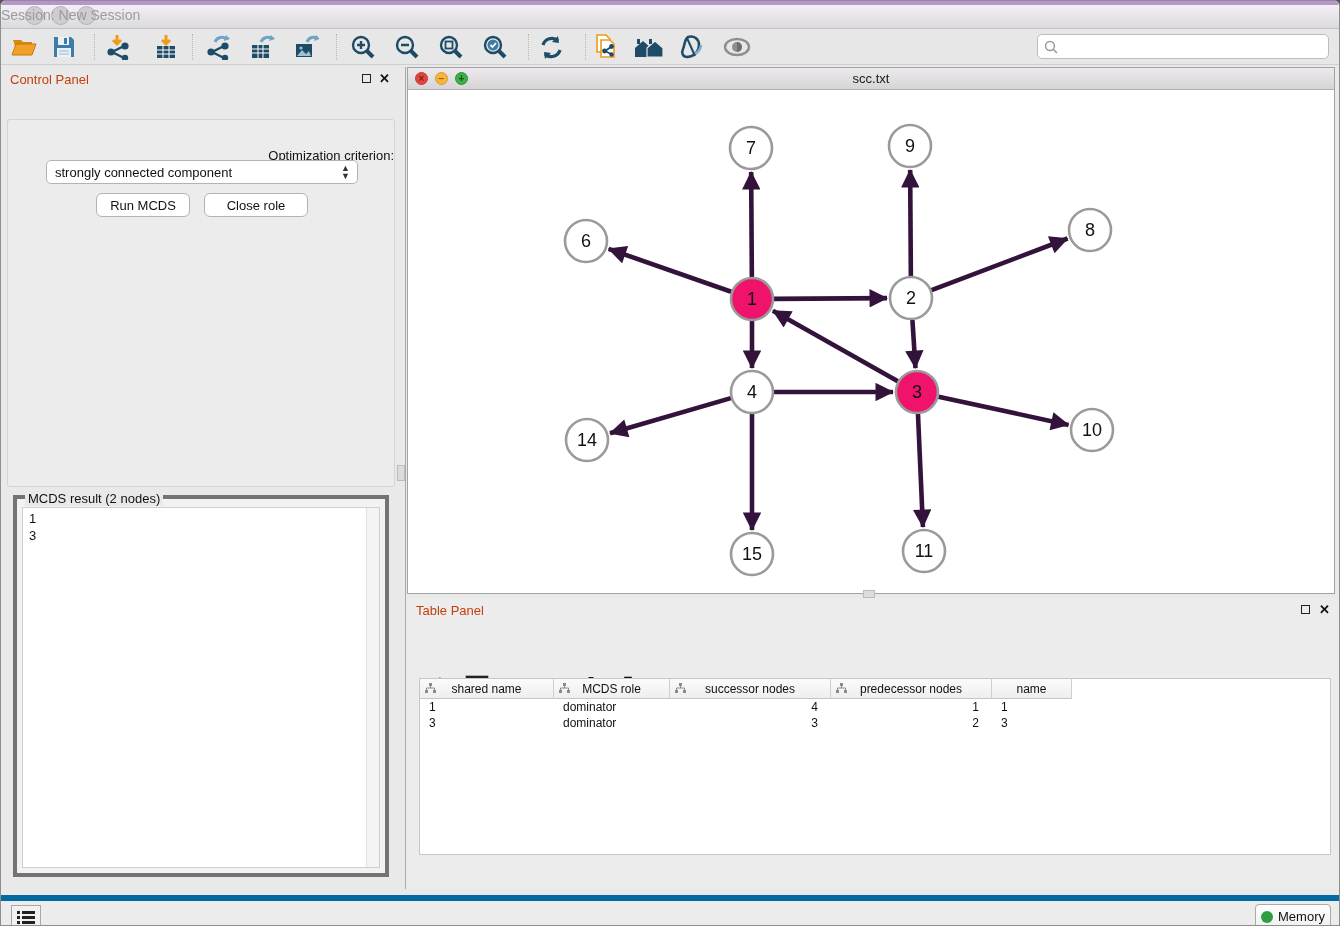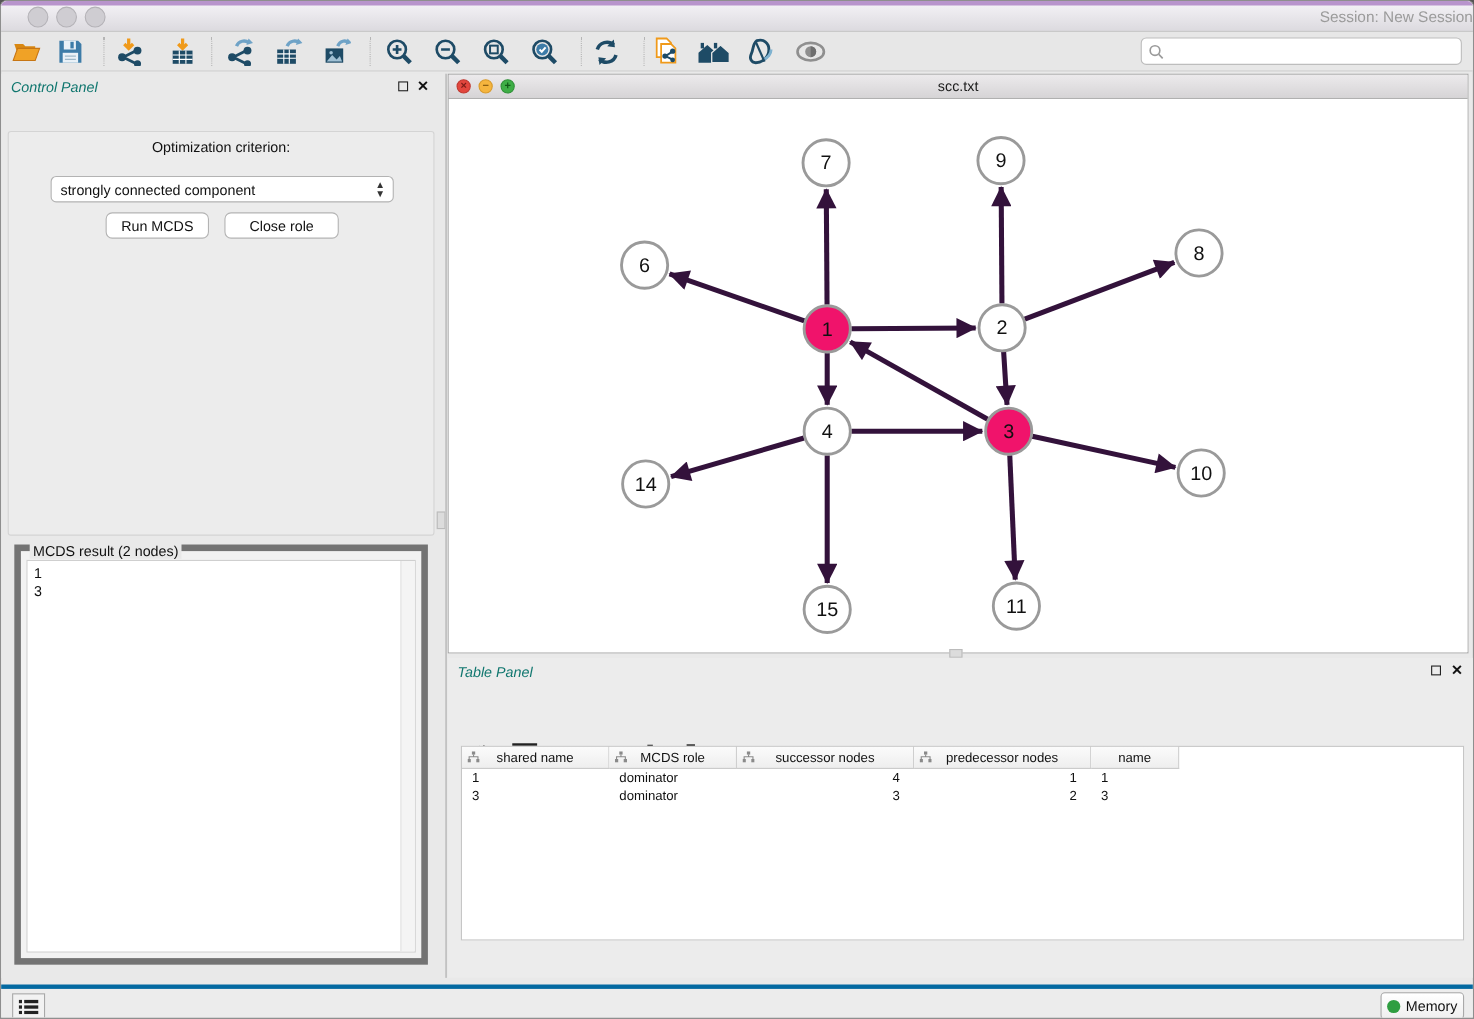--- a/index.html
+++ b/index.html
@@ -8,63 +8,63 @@
   #app { position:relative; width:1340px; height:926px; background:#E9E9E9;
          border:1px solid #8e8e8e; border-radius:6px 6px 0 0; overflow:hidden; }
 
   
   .titlebar { position:absolute; left:0; top:0; width:100%; height:28px;
     background:linear-gradient(#f6f4f8,#dcdadf); border-bottom:1px solid #c2c2c2; }
   .titlebar .purple-strip { position:absolute; left:0; top:0; width:100%; height:4px;
     background:#b894cc; border-radius:6px 6px 0 0; }
   .traffic { position:absolute; top:5px; width:19px; height:19px; border-radius:50%;
     background:#cfcdd2; border:1px solid #b4b2b7; }
-  .win-title { position:absolute; top:6px; width:100%; text-align:right;
+  .win-title { position:absolute; top:6px; width:100%; text-align:left;
     font-size:14px; color:#9b9b9b; }
 
   
   .toolbar { position:absolute; left:0; top:28px; width:100%; height:36px;
     background:#e7e7e7; border-bottom:1px solid #cfcfcf; }
   .tb-icon { position:absolute; top:4px; width:34px; height:28px; display:flex;
     align-items:center; justify-content:center; cursor:default; }
   .tb-sep { position:absolute; top:5px; height:26px; width:0;
     border-left:1px dotted #b5b5b5; }
   .searchbox { position:absolute; right:10px; top:5px; width:292px; height:25px;
     background:#fff; border:1px solid #bdbdbd; border-radius:5px;
     display:flex; align-items:center; padding-left:6px; }
   .searchbox input { border:none; outline:none; flex:1; font-size:13px;
     font-family:"Liberation Sans",sans-serif; background:transparent; }
 
   
   .control-panel { position:absolute; left:0; top:66px; width:401px; height:822px;
     background:#e9e9e9; }
   .panel-header { position:relative; height:26px; }
-  .panel-title { position:absolute; left:9px; top:5px; font-size:13px; color:#0f766e;font-style:italic; }
+  .panel-title { position:absolute; left:9px; top:5px; font-size:13px; color:#c2410c; }
   .panel-float { position:absolute; top:7px; width:9px; height:9px; border:1.5px solid #222; }
   .panel-close { position:absolute; top:4px; font-size:13px; font-weight:bold; color:#111; }
   .cp-tabs { position:absolute; left:0; top:30px; width:100%; height:22px;
     display:flex; justify-content:center; }
   .cp-tab { font-size:13px; padding:3px 13px; border:1px solid #cfcfcf;
     background:#fff; color:#111; margin:0; }
   .cp-tab:first-child { border-radius:4px 0 0 0; }
   .cp-tab.active { background:#f0f0f0; color:#c8c8c8; border-radius:4px 4px 0 0;
     border-color:#d8d8d8; }
   .cp-content { position:absolute; left:6px; top:52px; width:388px; height:368px;
     background:#ececec; border:1px solid #d4d4d4; border-radius:3px; }
-  .opt-label { margin-top:6px; text-align:center; font-size:13px; color:#111; }
+  .opt-label { margin-top:28px; text-align:right; font-size:13px; color:#111; }
   .dropdown { position:absolute; left:38px; top:40px; width:312px; height:24px;
     background:#fff; border:1px solid #b3b3b3; border-radius:5px; font-size:13px;
     display:flex; align-items:center; padding:0 8px; color:#111;gap:20px; }
   .dropdown .caret { margin-left:auto; font-size:9px; color:#333; line-height:8px;
     letter-spacing:-1px; text-align:center; }
   .btn { position:absolute; top:73px; height:24px; background:#fff;
     border:1px solid #b3b3b3; border-radius:6px; font-size:13px; color:#111;
     display:flex; align-items:center; justify-content:center; }
   .mcds-result { position:absolute; left:12px; top:428px; width:376px; height:382px;
-    border:6px solid #737373; background:#f2f2f2; }
+    border:4px solid #737373; background:#f2f2f2; }
   .mcds-legend { position:absolute; left:8px; top:-8px; background:#e9e9e9;
     padding:0 3px; font-size:13px; color:#111; }
   .mcds-list { position:absolute; left:5px; top:8px; right:5px; bottom:5px;
     background:#fff; border:1px solid #cfcfcf; font-size:13px; color:#111;
     padding:2px 0 0 6px; line-height:17px; overflow:hidden; }
   .mcds-scroll { position:absolute; right:0; top:0; width:13px; height:100%;
     background:#f4f4f4; border-left:1px solid #e2e2e2; }
 
   .v-divider { position:absolute; left:404px; top:66px; width:1px; height:822px;
     background:#aaa; }
@@ -108,21 +108,21 @@
   .tp-tabs { position:absolute; left:0; top:262px; width:100%; height:24px;
     display:flex; justify-content:center; }
   .tp-tab { font-size:13px; padding:3px 14px; background:#fff; color:#111;
     border:1px solid #c2c2c2; border-left:none; }
   .tp-tab:first-child { border-left:1px solid #c2c2c2; border-radius:5px 0 0 5px; }
   .tp-tab:last-child { border-radius:0 5px 5px 0; }
   .tp-tab.active { background:#dcdcdc; color:#f2f0f2; }
 
   
   .statusbar { position:absolute; left:0; top:894px; width:100%; height:32px;
-    background:#ececec; border-top:4px solid #0369a1; }
+    background:#ececec; border-top:6px solid #0369a1; }
   .status-left-btn { position:absolute; left:10px; top:4px; width:30px; height:23px;
     background:#f2f2f2; border:1px solid #a8a8a8; display:flex; align-items:center;
     justify-content:center; }
   .memory-btn { position:absolute; right:8px; top:3px; width:76px; height:25px;
     background:linear-gradient(#ffffff,#efefef); border:1px solid #a9a9a9;
     border-radius:4px; display:flex; align-items:center; justify-content:center;
     gap:5px; font-size:13px; color:#111; }
   .memory-dot { width:12px; height:12px; border-radius:50%; background:#2f9e41; }
 </style>
 </head>

